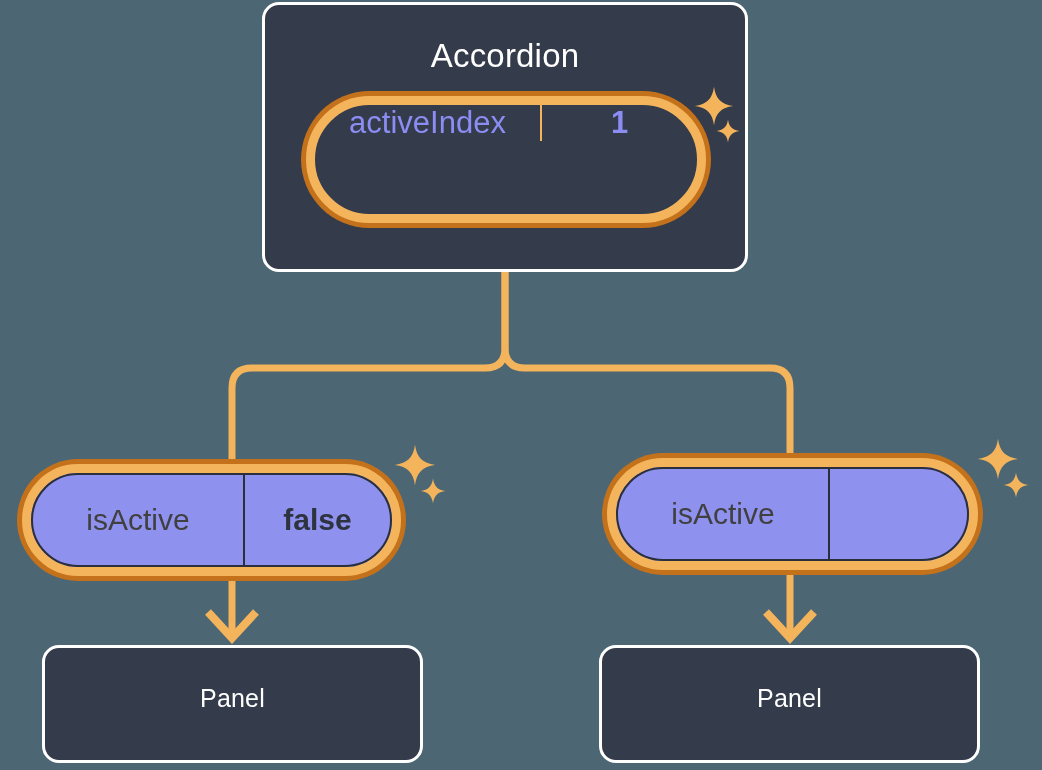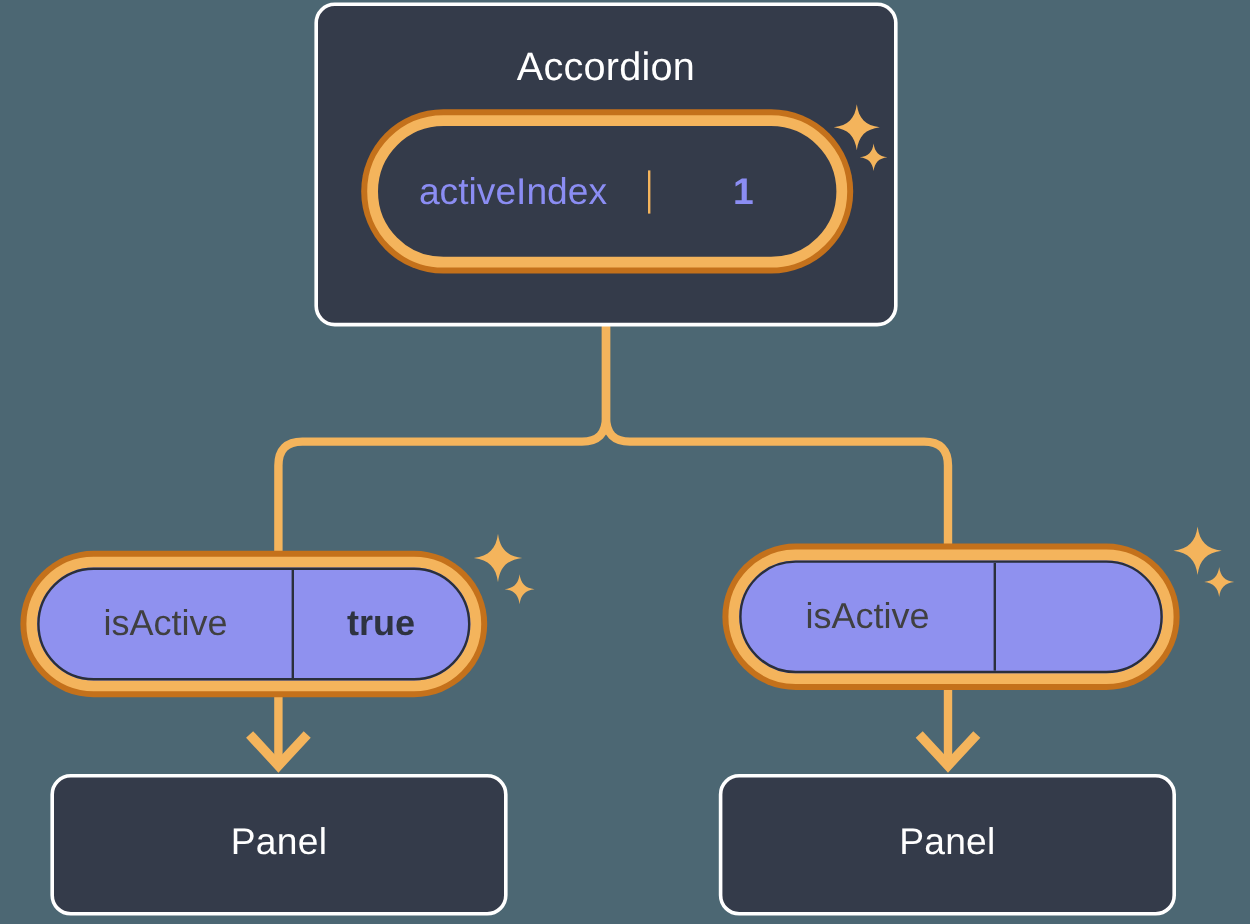--- a/index.html
+++ b/index.html
@@ -64,30 +64,30 @@
   
   .panel-card {
     width: 381px;
     height: 118px;
     top: 645px;
   }
   #panel-left-card  { left: 42px; }
   #panel-right-card { left: 599px; }
   .panel-title {
     top: 36px;
-    font-size: 31px;
+    font-size: 25px;
   }
 
   
   .pill {
     position: absolute;
     box-sizing: border-box;
     border-radius: 999px;
     display: flex;
-    align-items: center;
+    align-items: flex-start;
   }
   .pill-key, .pill-val {
     display: flex;
     align-items: center;
     justify-content: center;
     white-space: nowrap;
     box-sizing: border-box;
   }
 
   
@@ -198,21 +198,21 @@
       <path d="M50 2 C54 32 68 46 98 50 C68 54 54 68 50 98 C46 68 32 54 2 50 C32 46 46 32 50 2 Z"></path>
     </svg>
     <svg class="sparkle" style="left:22px; top:33px;" width="24" height="24" viewBox="0 0 100 100">
       <path d="M50 2 C54 32 68 46 98 50 C68 54 54 68 50 98 C46 68 32 54 2 50 C32 46 46 32 50 2 Z"></path>
     </svg>
   </div>
 
   <div class="pill pill-purple" id="pill-isactive-false">
     <div class="pill-inner">
       <div class="pill-key">isActive</div>
-      <div class="pill-val">true</div>
+      <div class="pill-val">false</div>
     </div>
   </div>
 
   <div class="sparkle-group" style="left:394px; top:444px;">
     <svg class="sparkle" style="left:0px; top:0px;" width="42" height="42" viewBox="0 0 100 100">
       <path d="M50 2 C54 32 68 46 98 50 C68 54 54 68 50 98 C46 68 32 54 2 50 C32 46 46 32 50 2 Z"></path>
     </svg>
     <svg class="sparkle" style="left:26px; top:34px;" width="26" height="26" viewBox="0 0 100 100">
       <path d="M50 2 C54 32 68 46 98 50 C68 54 54 68 50 98 C46 68 32 54 2 50 C32 46 46 32 50 2 Z"></path>
     </svg>

